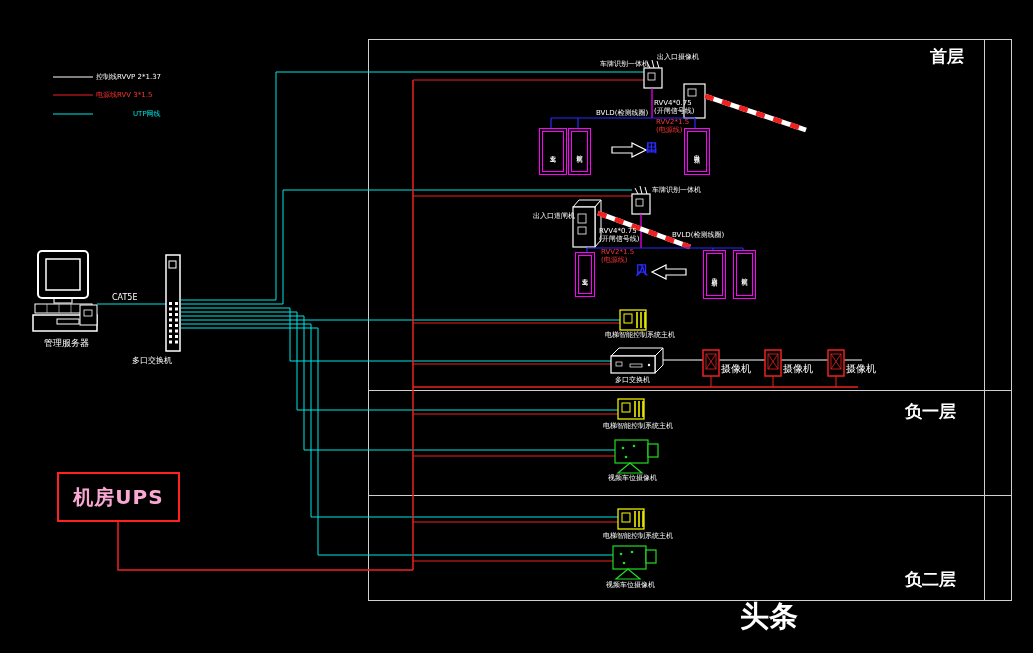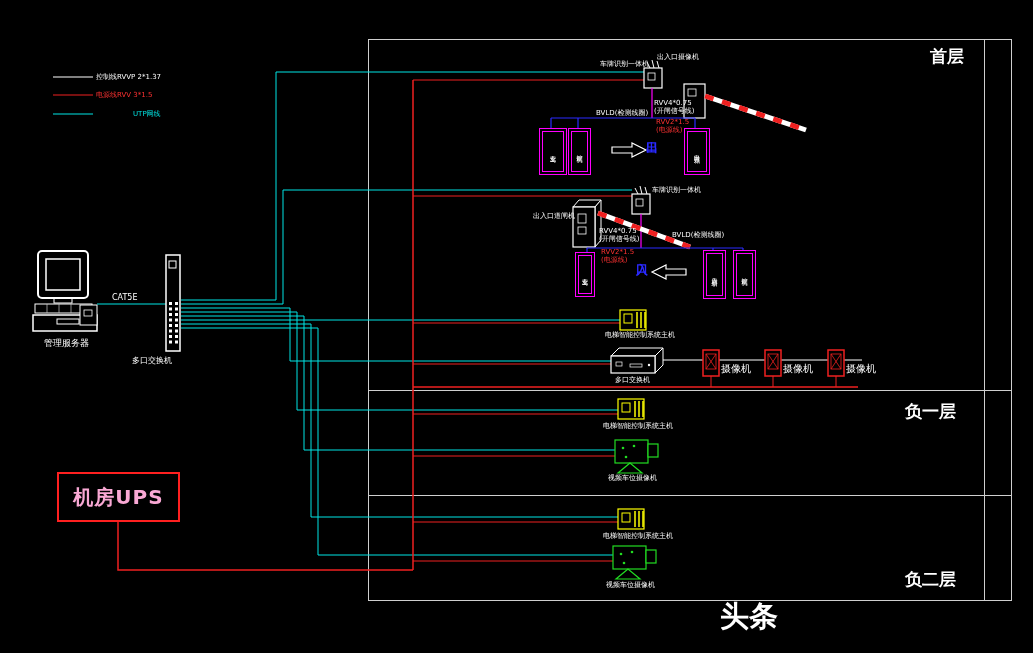--- a/index.html
+++ b/index.html
@@ -14,21 +14,21 @@
   .island{position:absolute;border:1px solid #ff00ff;background:#000;}
   .island .in{position:absolute;inset:2px;border:1px solid #ff00ff;display:flex;
               align-items:center;justify-content:center;}
   .vt{writing-mode:vertical-rl;text-orientation:upright;color:#fff;font-size:6px;
       line-height:1;letter-spacing:1px;font-family:"DejaVu Sans",sans-serif;}
   .dir{position:absolute;writing-mode:vertical-rl;text-orientation:upright;color:#2a2aff;
        font-weight:bold;font-size:12px;letter-spacing:3px;font-family:"DejaVu Sans",sans-serif;}
   #ups{position:absolute;left:57px;top:472px;width:119px;height:46px;border:2px solid #ff2020;
        display:flex;align-items:center;justify-content:center;}
   #ups span{color:#f9a8d4;font-weight:bold;font-size:20px;letter-spacing:1px;}
-  #watermark{position:absolute;left:720px;top:601px;display:flex;align-items:flex-start;
+  #watermark{position:absolute;left:740px;top:601px;display:flex;align-items:flex-start;
              gap:18px;color:#fff;}
   #watermark .b{font-size:29px;font-weight:bold;line-height:1.1;}
   #watermark .h{font-size:28px;line-height:1.15;}
 </style>
 </head>
 <body>
 
 <div id="canvas">
 
   <svg id="wires" width="1033" height="653" viewBox="0 0 1033 653">

